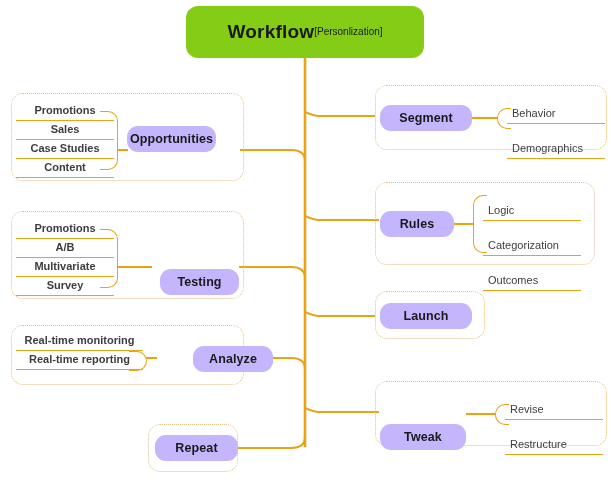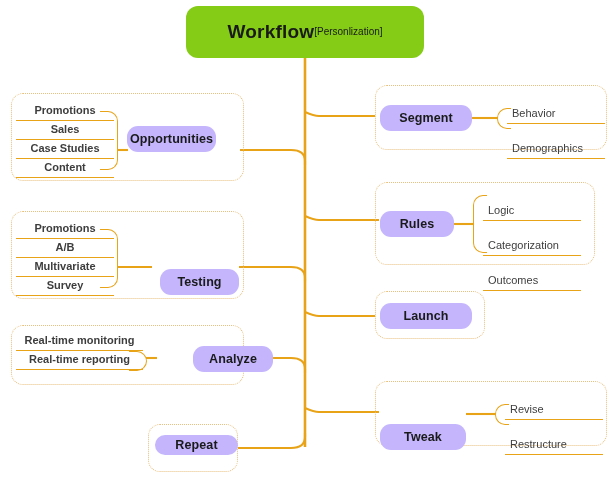--- a/index.html
+++ b/index.html
@@ -173,21 +173,21 @@
     <div class="leaf">Real-time reporting</div>
   </div>
   <div class="bracket left-side" style="left:129px;top:351px;width:18px;height:20px;"></div>
 
   <div class="pill" style="left:156px;top:346px;width:80px;height:26px;margin-left:37px;">
     <span>Analyze</span>
   </div>
 
   <div class="hull" style="left:148px;top:424px;width:90px;height:48px;"></div>
 
-  <div class="pill" style="left:155px;top:435px;width:83px;height:20px;">
+  <div class="pill" style="left:155px;top:435px;width:83px;height:26px;">
     <span>Repeat</span>
   </div>
 
   <div class="hull" style="left:375px;top:85px;width:232px;height:65px;"></div>
 
   <div class="pill" style="left:380px;top:105px;width:92px;height:26px;">
     <span>Segment</span>
   </div>
 
   <div class="bracket right-side" style="left:497px;top:108px;width:14px;height:21px;"></div>

